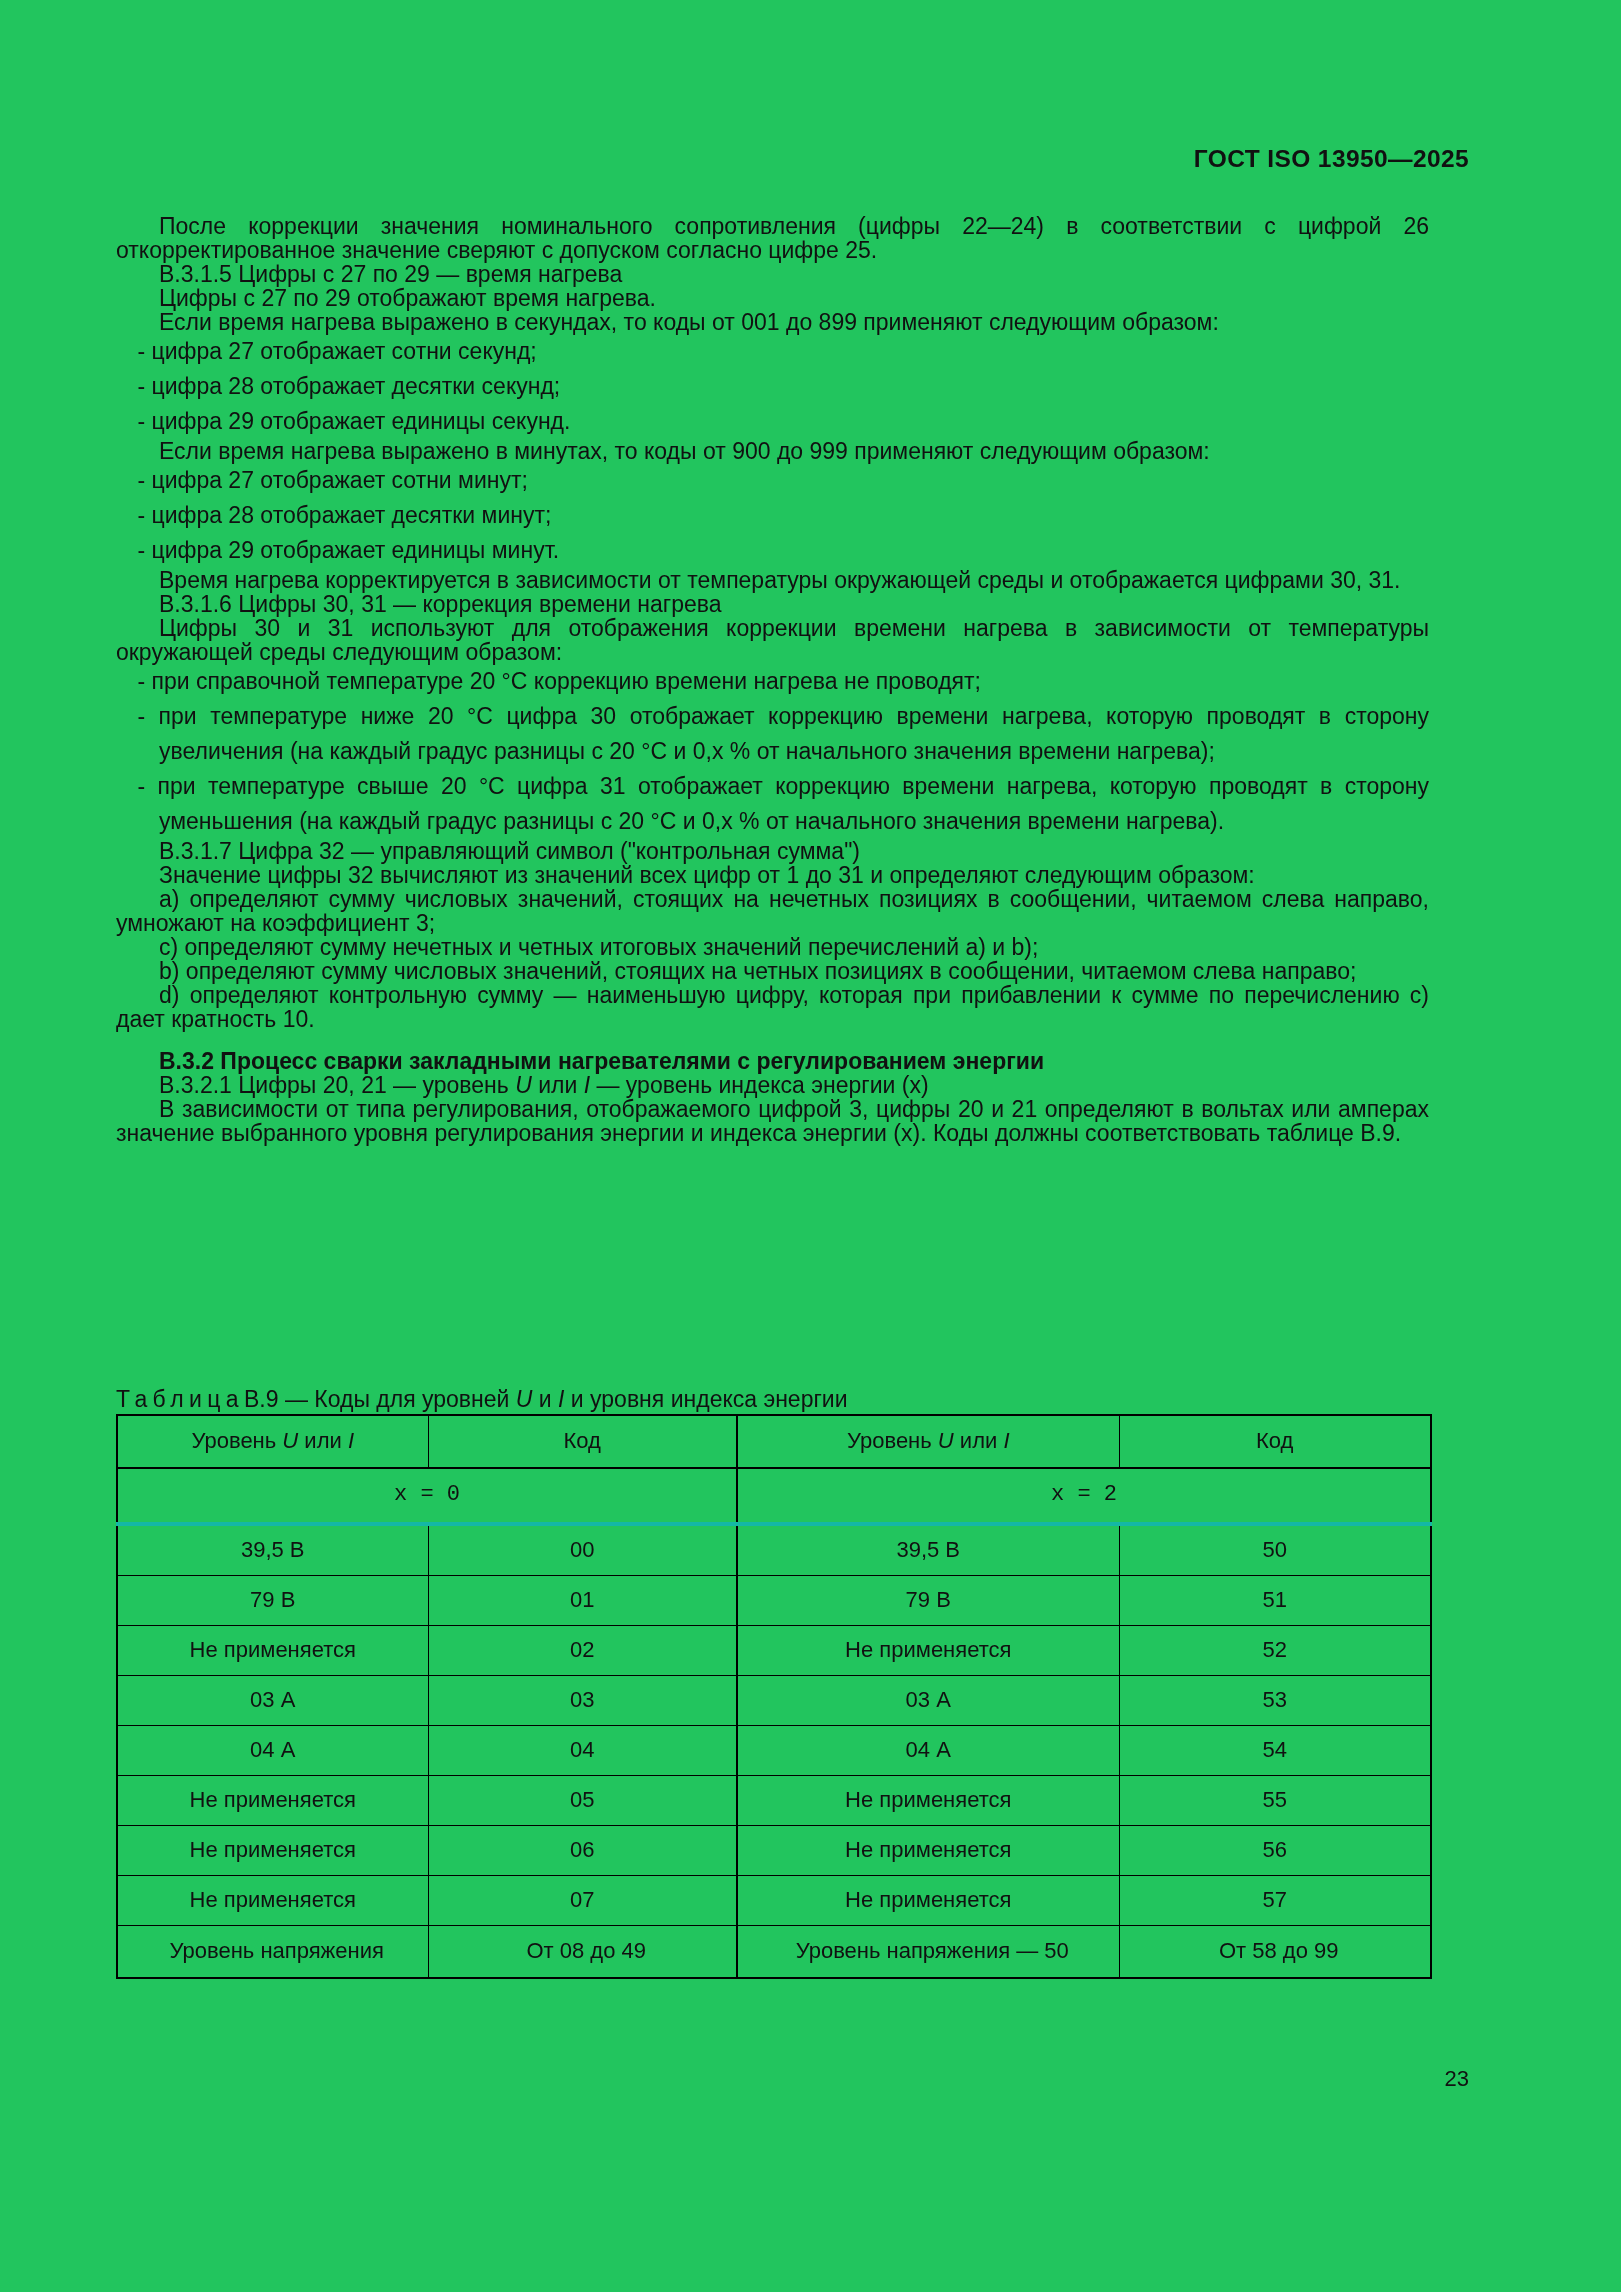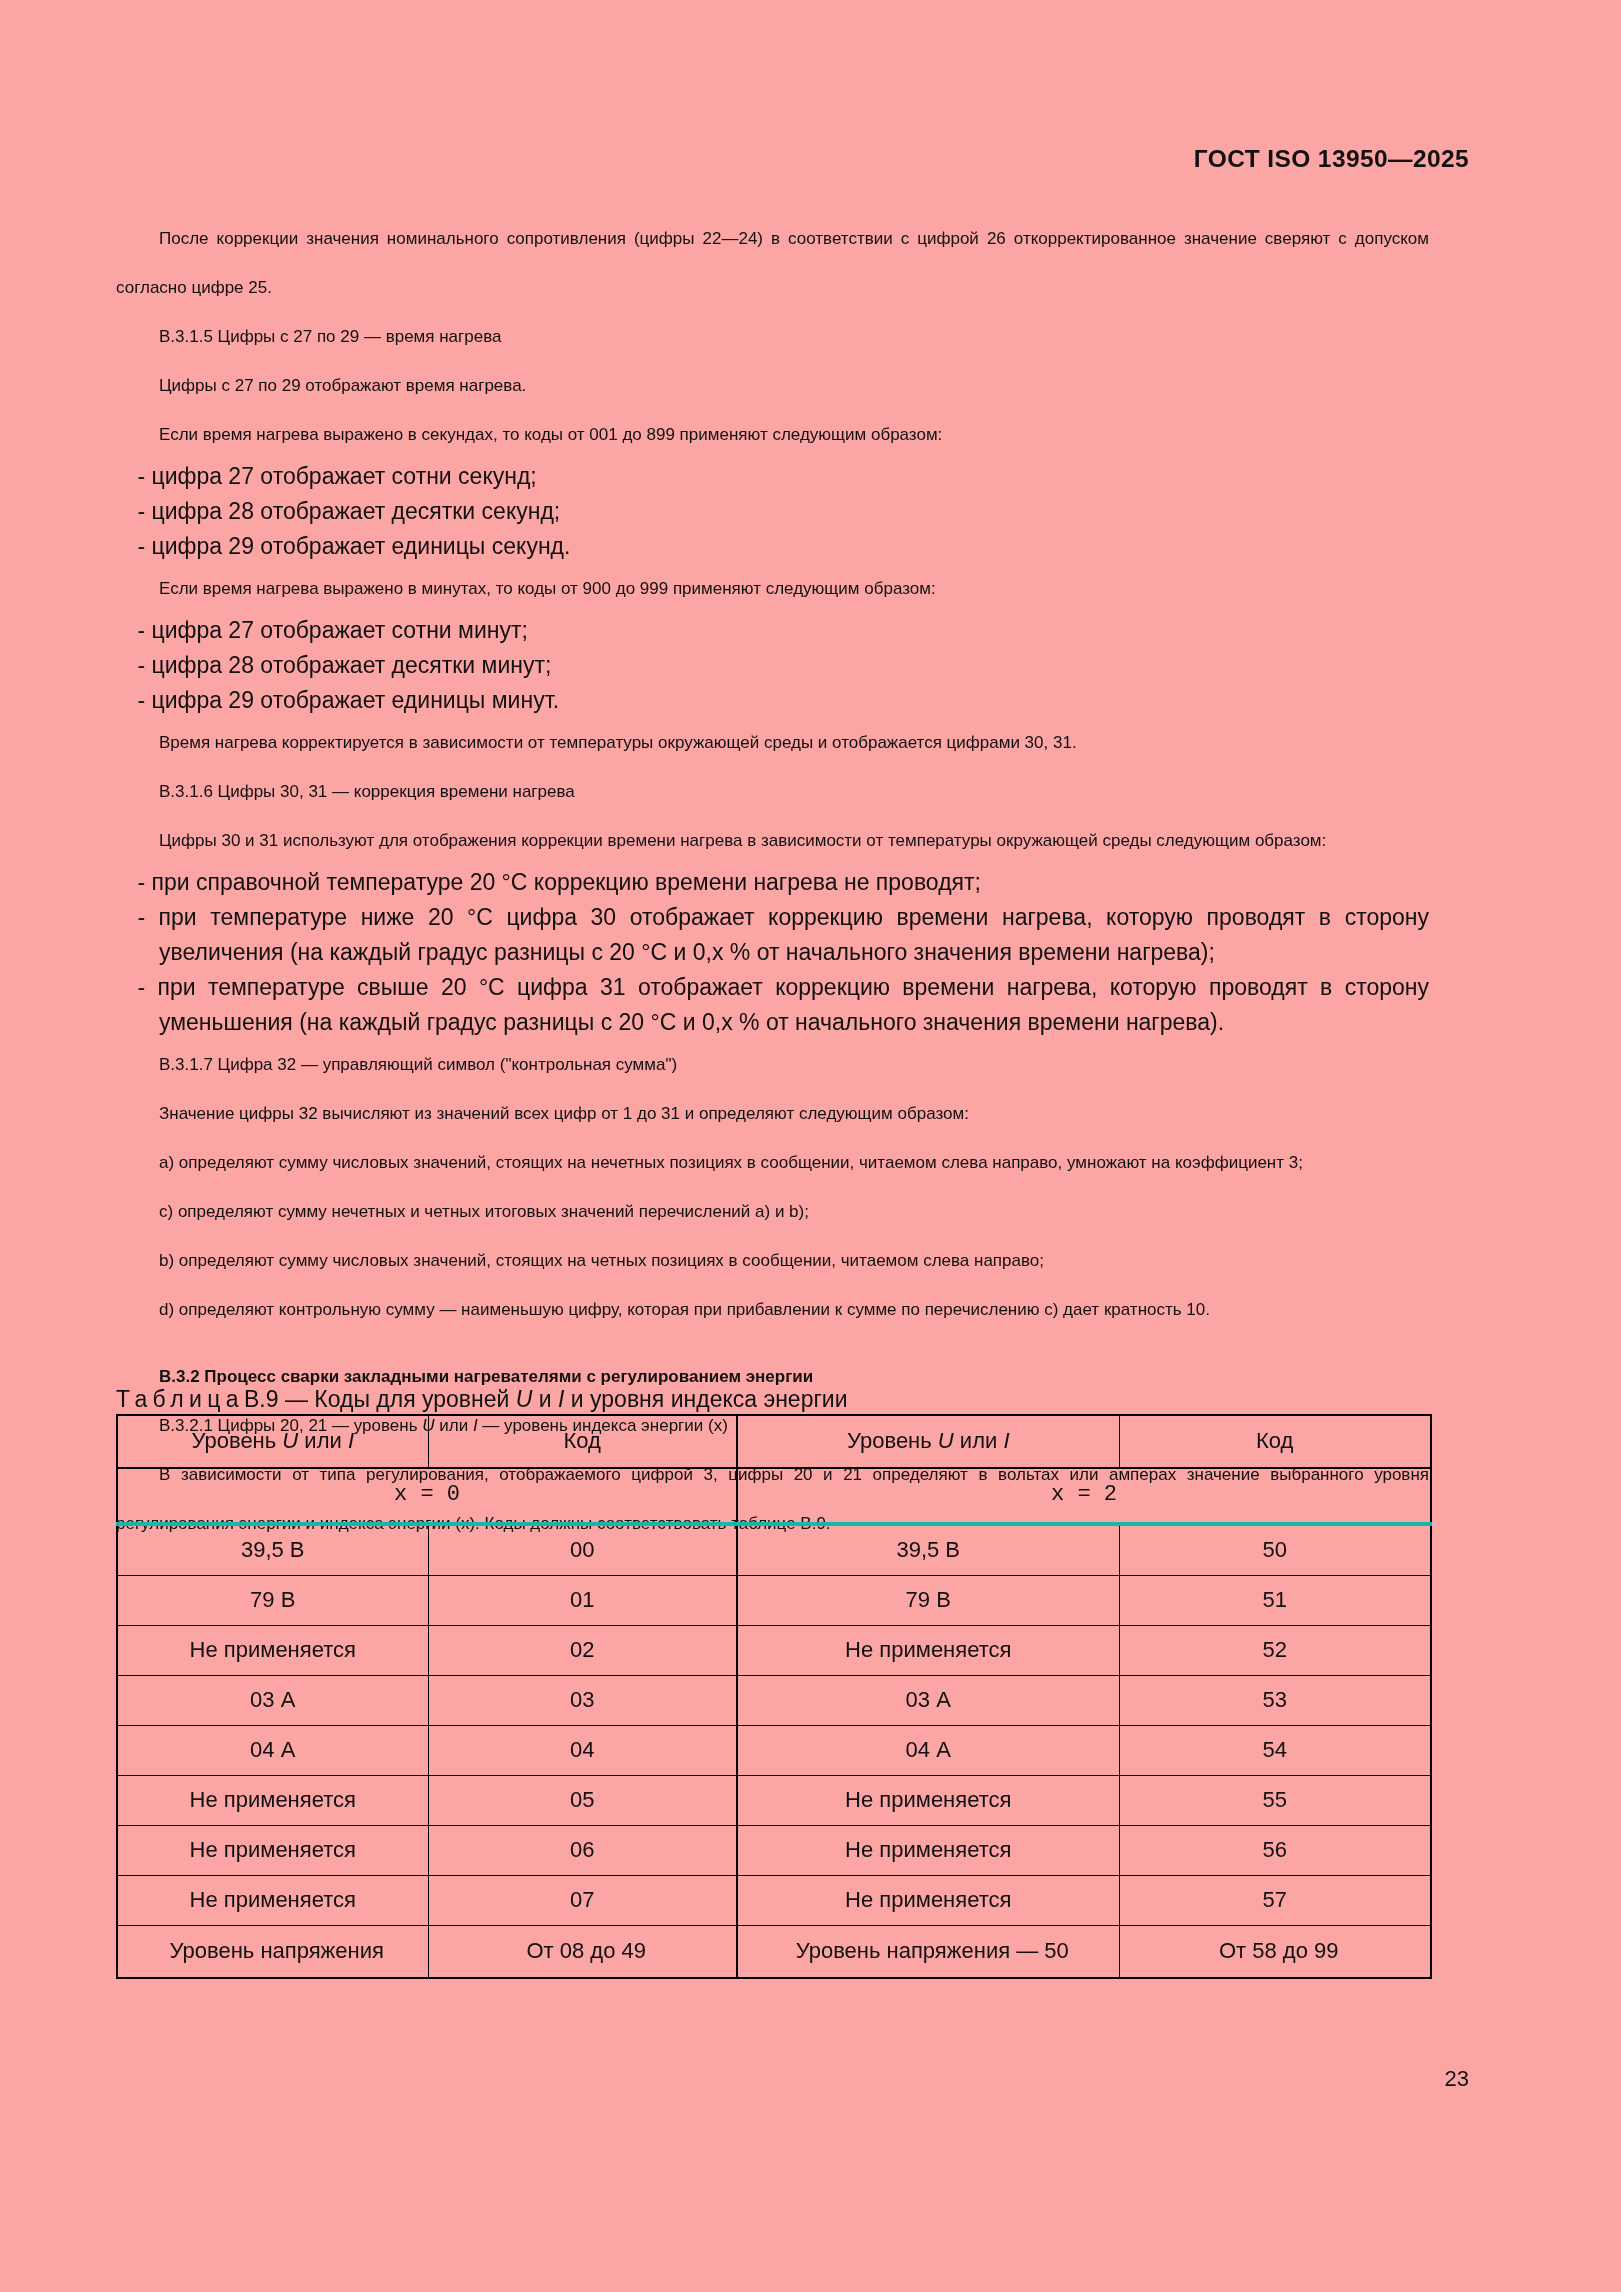--- a/index.html
+++ b/index.html
@@ -15,21 +15,21 @@
     font-family: "Liberation Sans", sans-serif;
     color: #111111;
     overflow: hidden;
   }
 
   .page {
     position: absolute;
     inset: 0;
     width: 1621px;
     height: 2293px;
-    background: #fca5a5;
+    background: #22c55e;
   }
 
   
   .doc-header {
     position: absolute;
     top: 145px;
     right: 152px;
     font-size: 24.5px;
     font-weight: bold;
     letter-spacing: 0.4px;
@@ -39,22 +39,22 @@
   
   .content {
     position: absolute;
     top: 214px;
     left: 116px;
     width: 1313px;
   }
 
   p.para {
     margin: 0;
-    font-size: 17px;
-    line-height: 49px;
+    font-size: 23px;
+    line-height: 24px;
     text-align: justify;
     text-justify: inter-word;
     hyphens: manual;
   }
 
   p.para.indent {
     text-indent: 43px;
   }
 
   p.dash {

